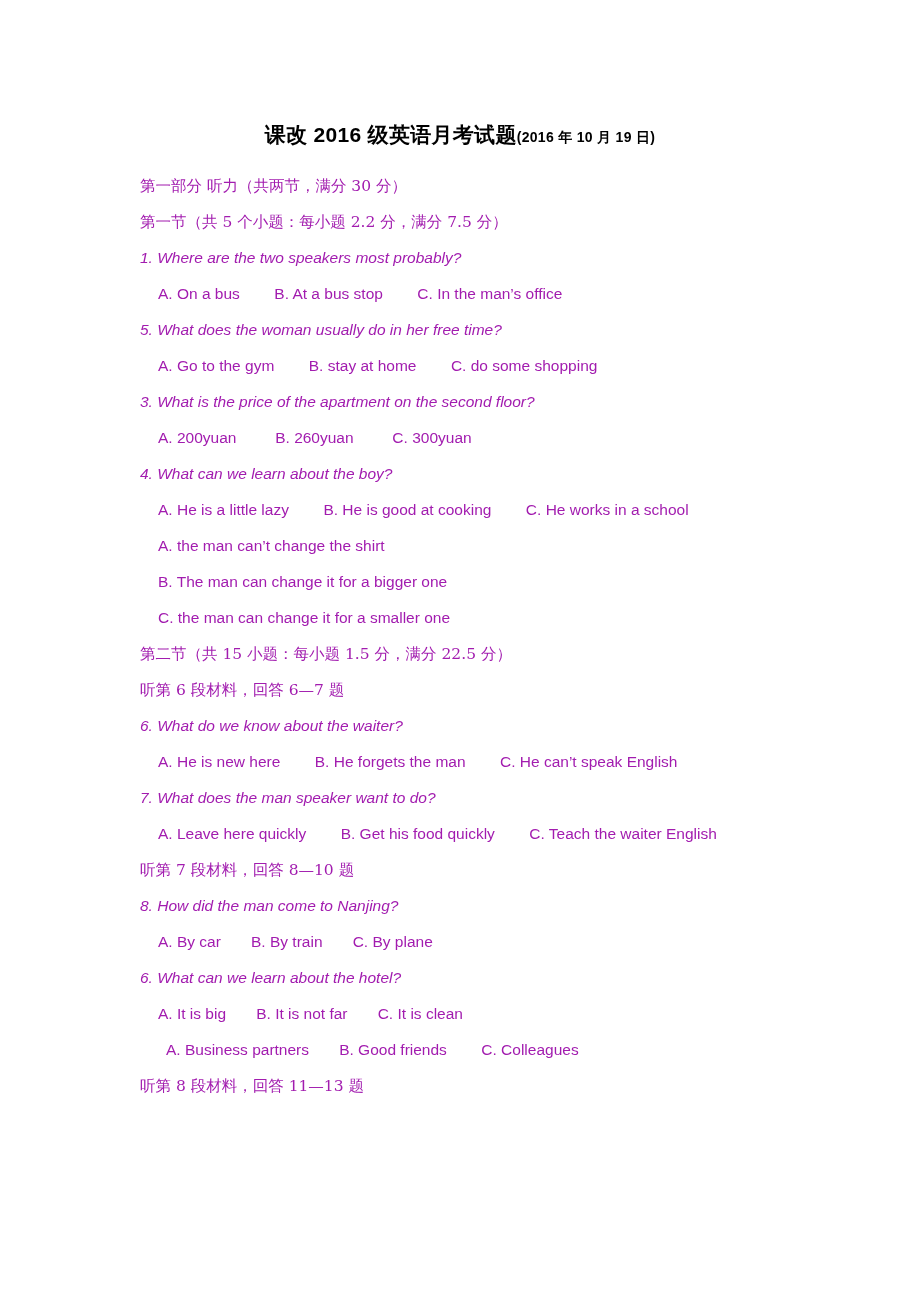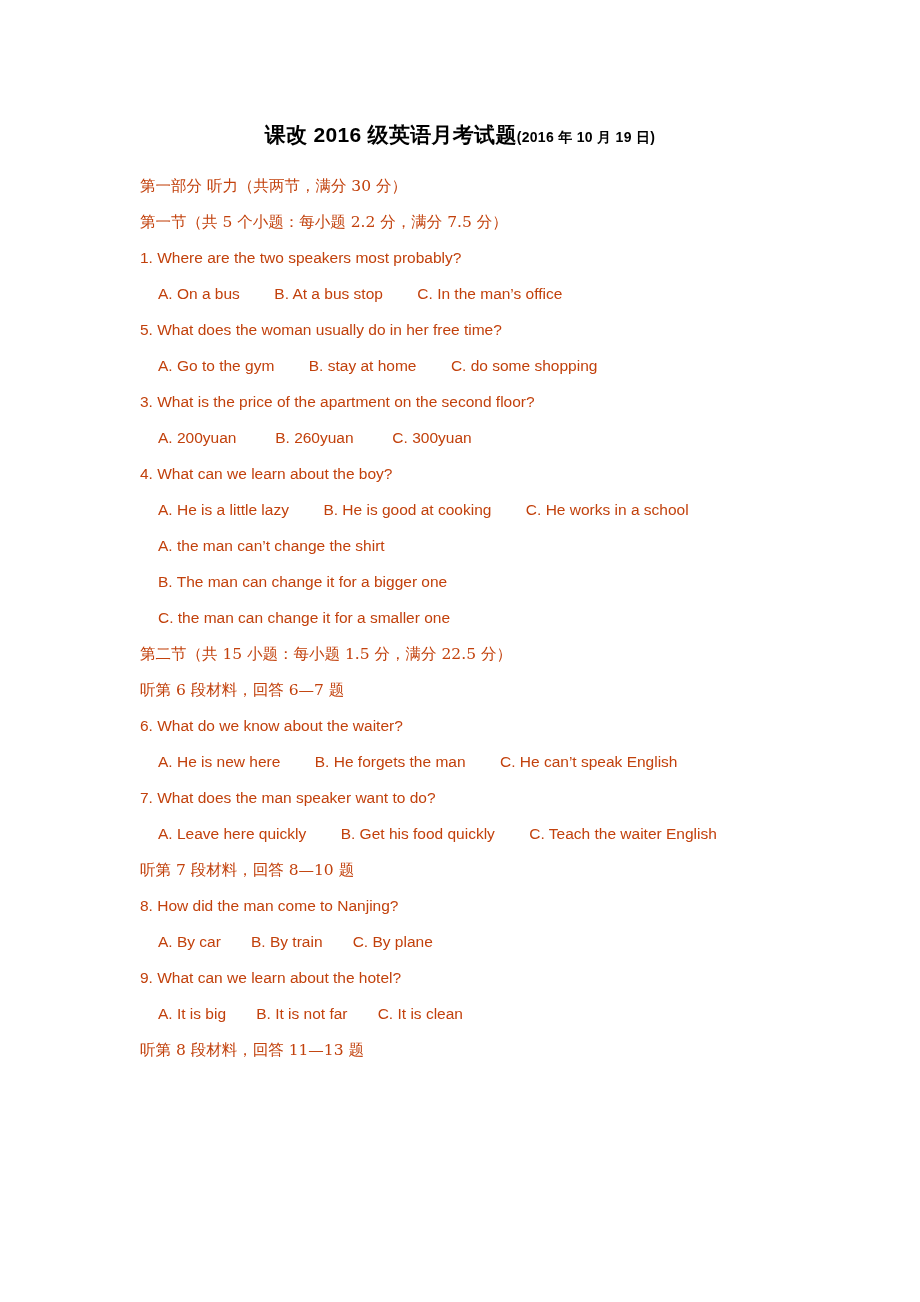--- a/index.html
+++ b/index.html
@@ -31,28 +31,29 @@
     letter-spacing: 0.3px;
     white-space: nowrap;
   }
   .doc-title .title-main { font-size: 21px; }
   .doc-title .title-date { font-size: 14px; font-weight: bold; }
   .line {
     font-size: 15.5px;
     line-height: 36px;
     margin: 0;
     white-space: pre;
-    color: #c2410c;
+    color: #a21caf;
   }
   .line.cn {
     font-family: "DejaVu Serif", "Liberation Serif", serif;
     font-size: 15.5px;
   }
   .line.q {
     padding-left: 0px;
+    font-style: italic;
   }
   .line.opt {
     padding-left: 18px;
   }
   .line.opt-deep {
     padding-left: 26px;
   }
 </style>
 </head>
 <body>
@@ -89,19 +90,20 @@
   <p class="line opt">A. He is new here        B. He forgets the man        C. He can’t speak English</p>
 
   <p class="line q">7. What does the man speaker want to do?</p>
   <p class="line opt">A. Leave here quickly        B. Get his food quickly        C. Teach the waiter English</p>
 
   <p class="line cn">听第 7 段材料，回答 8—10 题</p>
 
   <p class="line q">8. How did the man come to Nanjing?</p>
   <p class="line opt">A. By car       B. By train       C. By plane</p>
 
-  <p class="line q">9. What can we learn about the hotel?</p>
+  <p class="line q">6. What can we learn about the hotel?</p>
   <p class="line opt">A. It is big       B. It is not far       C. It is clean</p>
 
+  <p class="line opt-deep">A. Business partners       B. Good friends        C. Colleagues</p>
 
   <p class="line cn">听第 8 段材料，回答 11—13 题</p>
 
 </div>
 
 </body></html>

